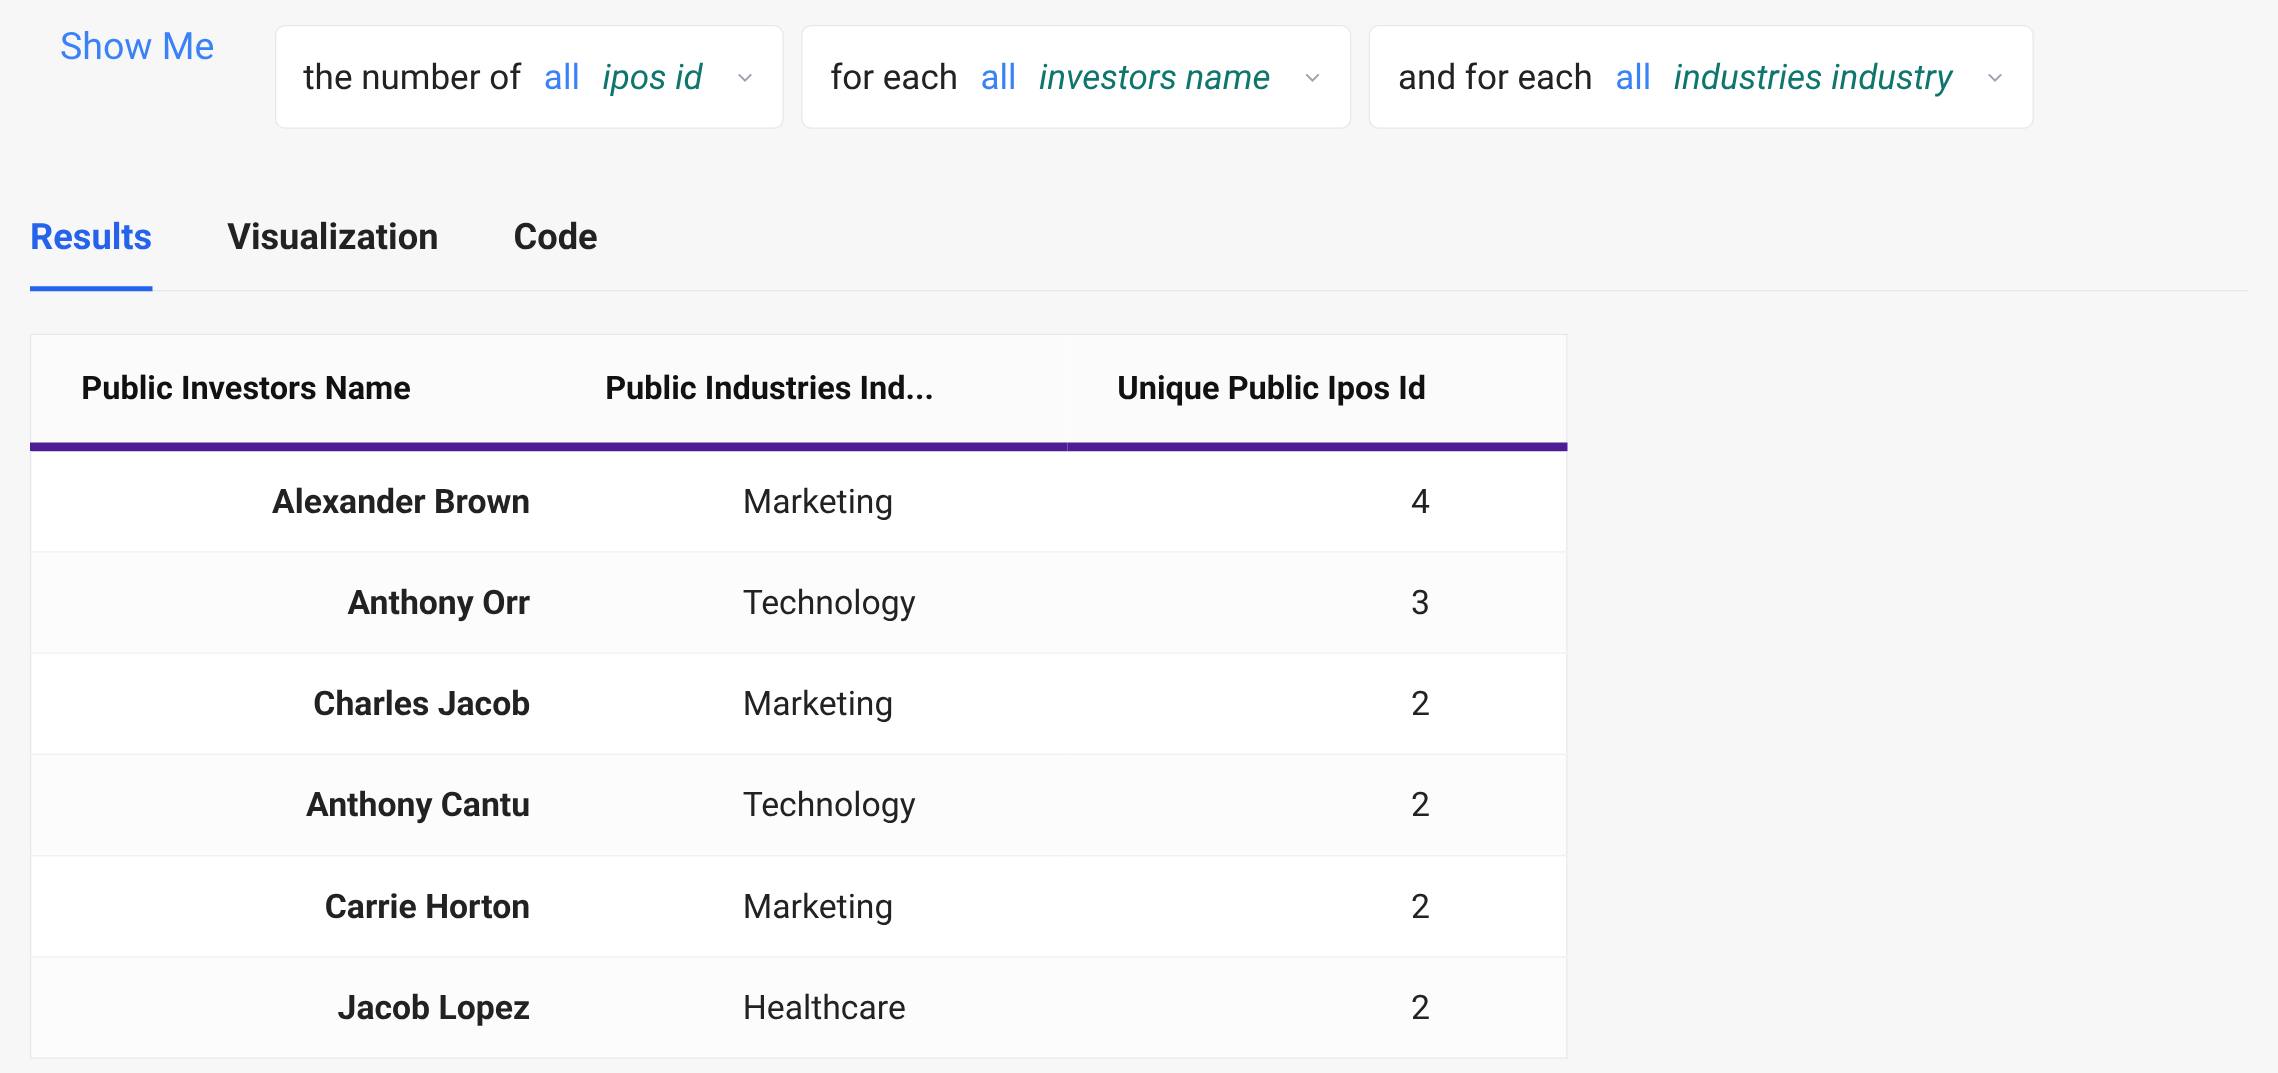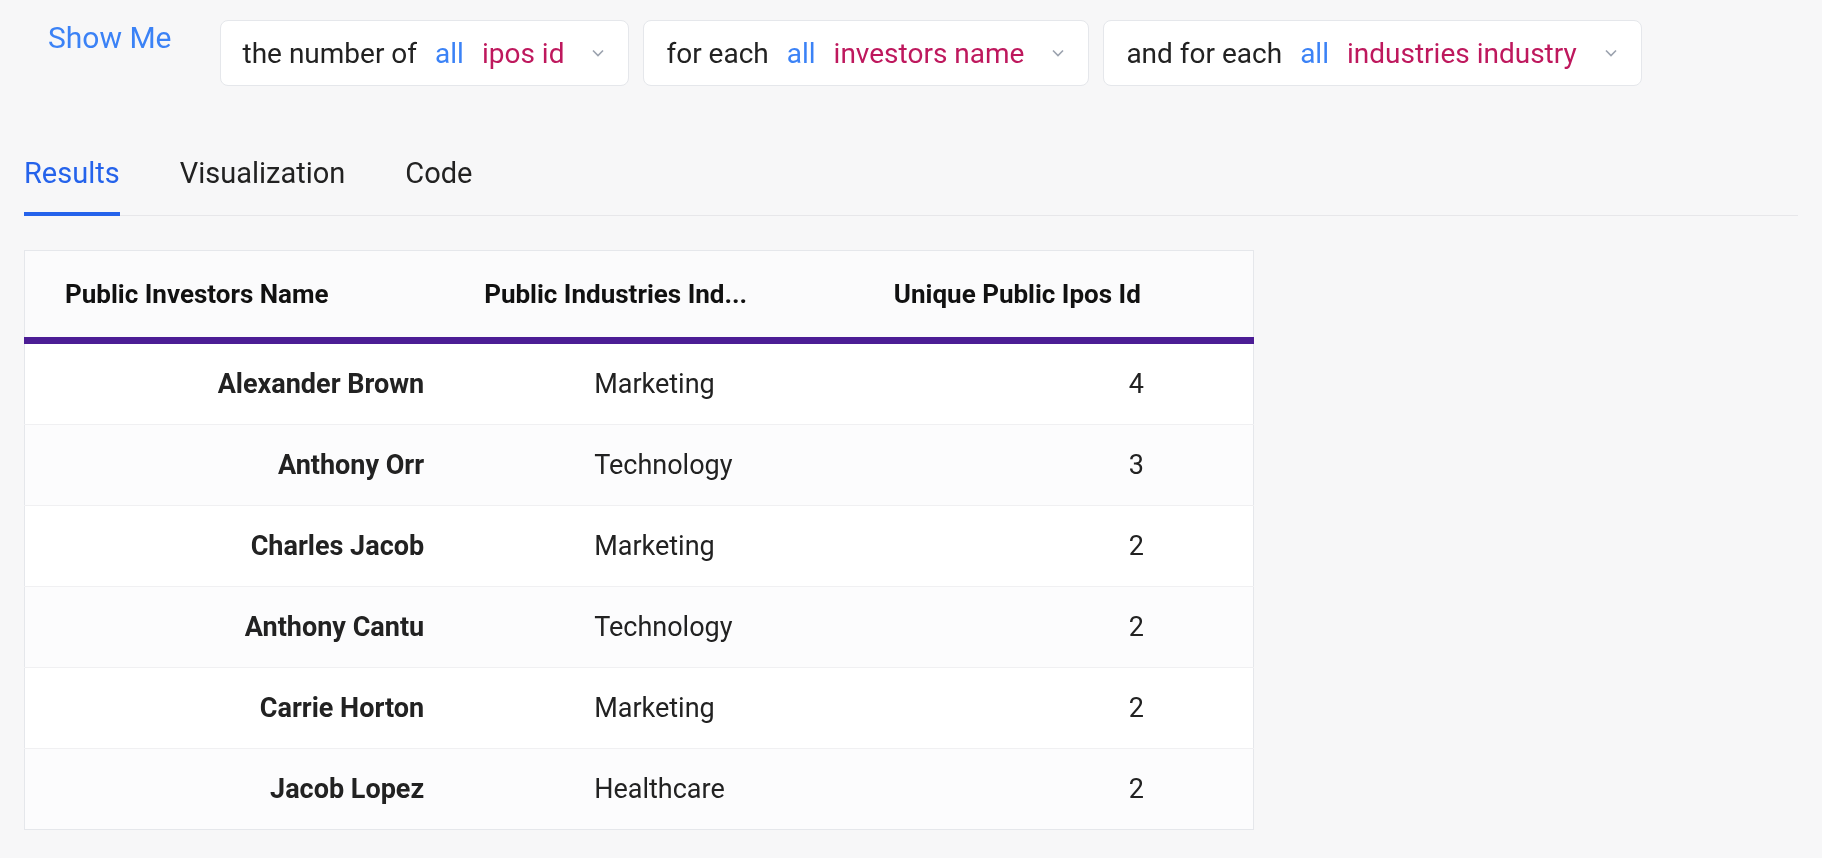--- a/index.html
+++ b/index.html
@@ -30,28 +30,28 @@
   .pill-group {
     display: flex;
     gap: 14px;
   }
   .pill {
     display: flex;
     align-items: center;
     background: #ffffff;
     border: 1px solid #e5e7eb;
     border-radius: 8px;
-    height: 66px;
+    height: 83px;
     padding: 0 18px 0 22px;
     font-size: 28px;
     gap: 18px;
   }
   .pill .prefix { color: #222; white-space: nowrap; }
   .pill .all { color: #3b82f6; white-space: nowrap; }
-  .pill .field { color: #be185d; white-space: nowrap; }
+  .pill .field { color: #0f766e; white-space: nowrap; font-style: italic; }
   .pill .chev {
     display: inline-flex;
     align-items: center;
     justify-content: center;
     width: 24px;
     color: #9ca3af;
     margin-left: 4px;
   }
   .pill .chev svg { width: 20px; height: 20px; }
 
@@ -60,20 +60,21 @@
     gap: 60px;
     margin-top: 70px;
     padding-left: 0;
     border-bottom: 1px solid #e7e7ea;
   }
   .tab {
     font-size: 29px;
     color: #222;
     padding: 0 0 22px 0;
     cursor: pointer;
+    font-weight: bold;
   }
   .tab.active {
     color: #2563eb;
     border-bottom: 4px solid #2563eb;
     margin-bottom: -1px;
   }
 
   .table-wrap {
     margin-top: 34px;
   }

